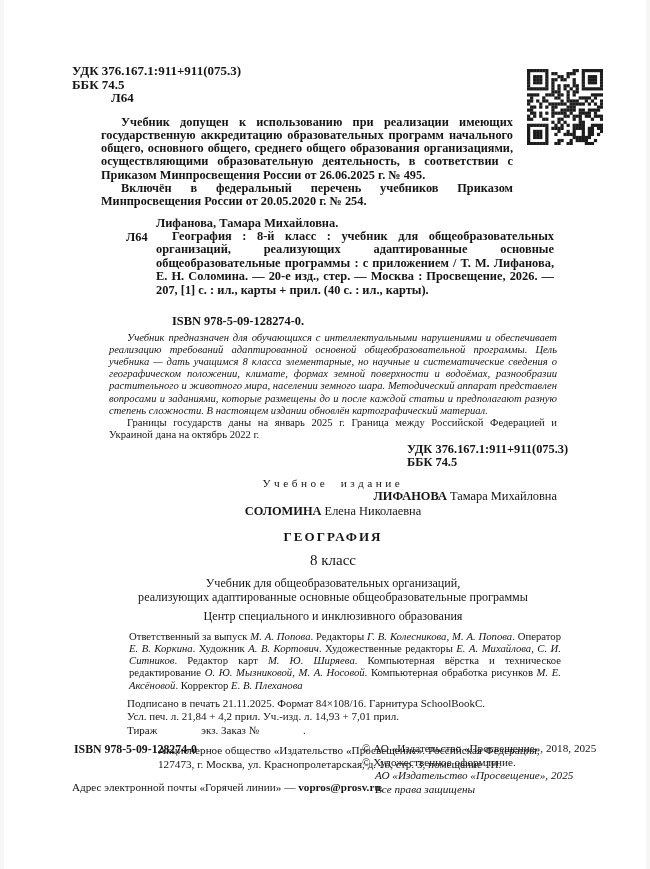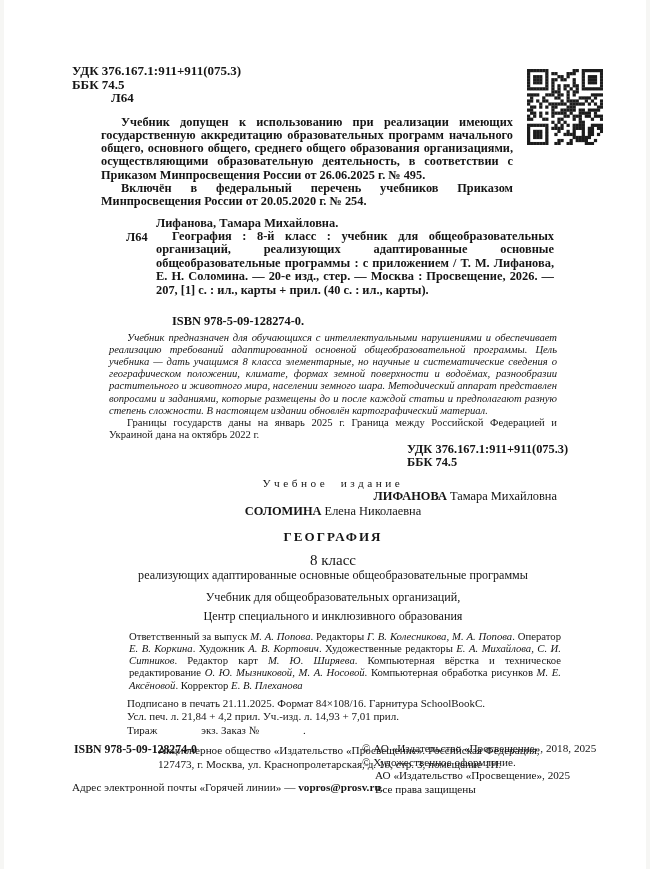--- a/index.html
+++ b/index.html
@@ -56,21 +56,21 @@
   .credits{margin-top:6px;margin-left:57px;width:432px;font-size:10.7px;line-height:12.1px;}
 
   
   .print-block{margin-top:6px;margin-left:55px;font-size:11px;line-height:13.6px;}
   .publisher{margin-top:7px;margin-left:86px;font-size:11.2px;line-height:13.6px;}
   .hotline{margin-top:9px;font-size:11.2px;}
 
   
   .footer-isbn{position:absolute;left:70px;top:742px;font-size:11.8px;font-weight:bold;}
   .copyright{position:absolute;left:358px;top:742px;font-size:11.2px;line-height:13.6px;}
-  .copyright .ind{padding-left:13px;}
+  .copyright .ind{padding-left:13px;font-style:italic;}
 </style>
 </head>
 <body>
 
 <div class="page">
 
   <div class="qr">
     <svg viewBox="0 0 25 25" xmlns="http://www.w3.org/2000/svg">
         <rect x="0" y="0" width="1.06" height="1.06"></rect>
         <rect x="1" y="0" width="1.06" height="1.06"></rect>
@@ -418,22 +418,22 @@
       <p>УДК 376.167.1:911+911(075.3)</p>
       <p>ББК 74.5</p>
     </div>
 
     <div class="center-col">
       <p class="edition-kind">Учебное издание</p>
       <p class="author-line a1"><span class="b">ЛИФАНОВА</span> <span>Тамара Михайловна</span></p>
       <p class="author-line"><span class="b">СОЛОМИНА</span> <span>Елена Николаевна</span></p>
       <p class="book-title">ГЕОГРАФИЯ</p>
       <p class="grade-line">8 класс</p>
+      <p class="subtitle">Учебник для общеобразовательных организаций,</p>
       <p class="subtitle" style="margin-top:0;">реализующих адаптированные основные общеобразовательные программы</p>
-      <p class="subtitle">Учебник для общеобразовательных организаций,</p>
       <p class="center-name">Центр специального и инклюзивного образования</p>
     </div>
 
     <p class="credits jt"><span>Ответственный за выпуск </span><span style="font-style: italic;">М. А. Попова</span><span>. Редакторы </span><span style="font-style: italic;">Г. В. Колесникова, М. А. Попова</span><span>. Оператор </span><span style="font-style: italic;">Е. В. Коркина</span><span>. Художник </span><span style="font-style: italic;">А. В. Кортович</span><span>. Художественные редакторы </span><span style="font-style: italic;">Е. А. Михайлова, С. И. Ситников</span><span>. Редактор карт </span><span style="font-style: italic;">М. Ю. Ширяева</span><span>. Компьютерная вёрстка и техническое редактирование </span><span style="font-style: italic;">О. Ю. Мызниковой, М. А. Носовой</span><span>. Компьютерная обработка рисунков </span><span style="font-style: italic;">М. Е. Аксёновой</span><span>. Корректор </span><span style="font-style: italic;">Е. В. Плеханова</span></p>
 
     <div class="print-block">
       <p>Подписано в печать 21.11.2025. Формат 84×108/16. Гарнитура SchoolBookC.</p>
       <p>Усл. печ. л. 21,84 + 4,2 прил. Уч.-изд. л. 14,93 + 7,01 прил.</p>
       <p>Тираж&nbsp;&nbsp;&nbsp;&nbsp;&nbsp;&nbsp;&nbsp;&nbsp;&nbsp;&nbsp;&nbsp;&nbsp;&nbsp;&nbsp;&nbsp;&nbsp;экз. Заказ №&nbsp;&nbsp;&nbsp;&nbsp;&nbsp;&nbsp;&nbsp;&nbsp;&nbsp;&nbsp;&nbsp;&nbsp;&nbsp;&nbsp;&nbsp;&nbsp;.</p>
     </div>

